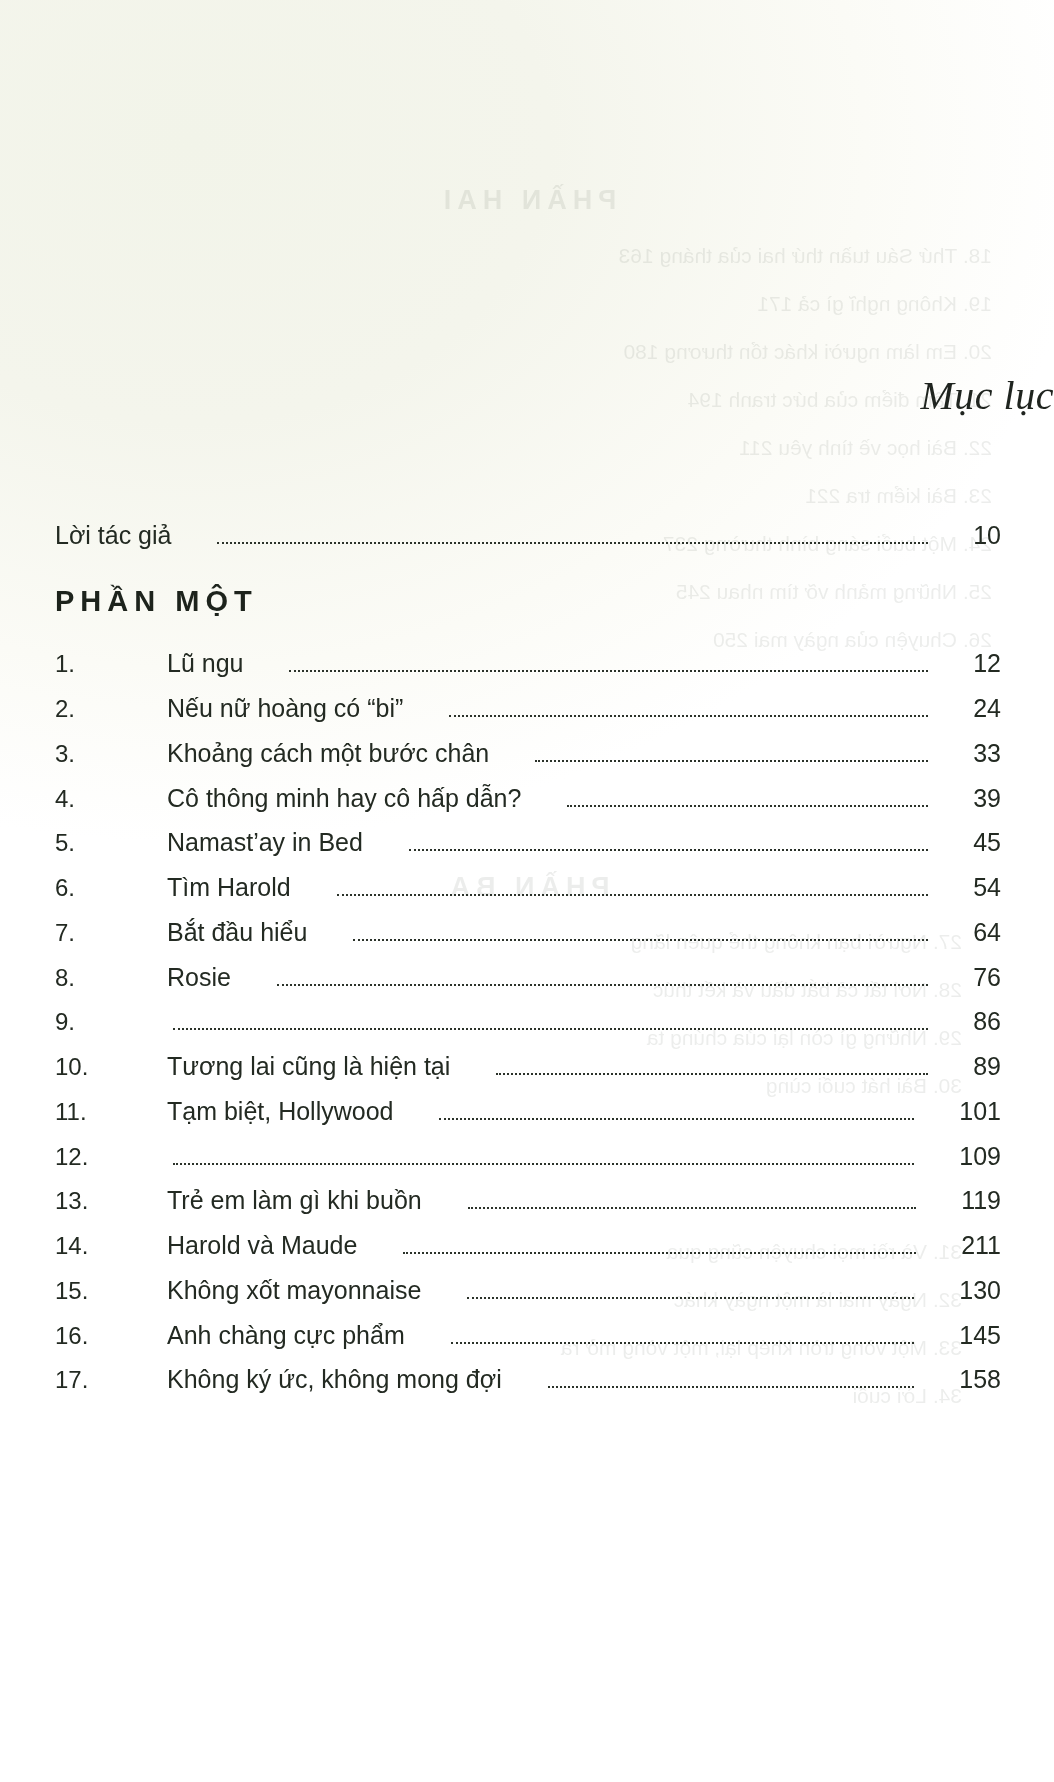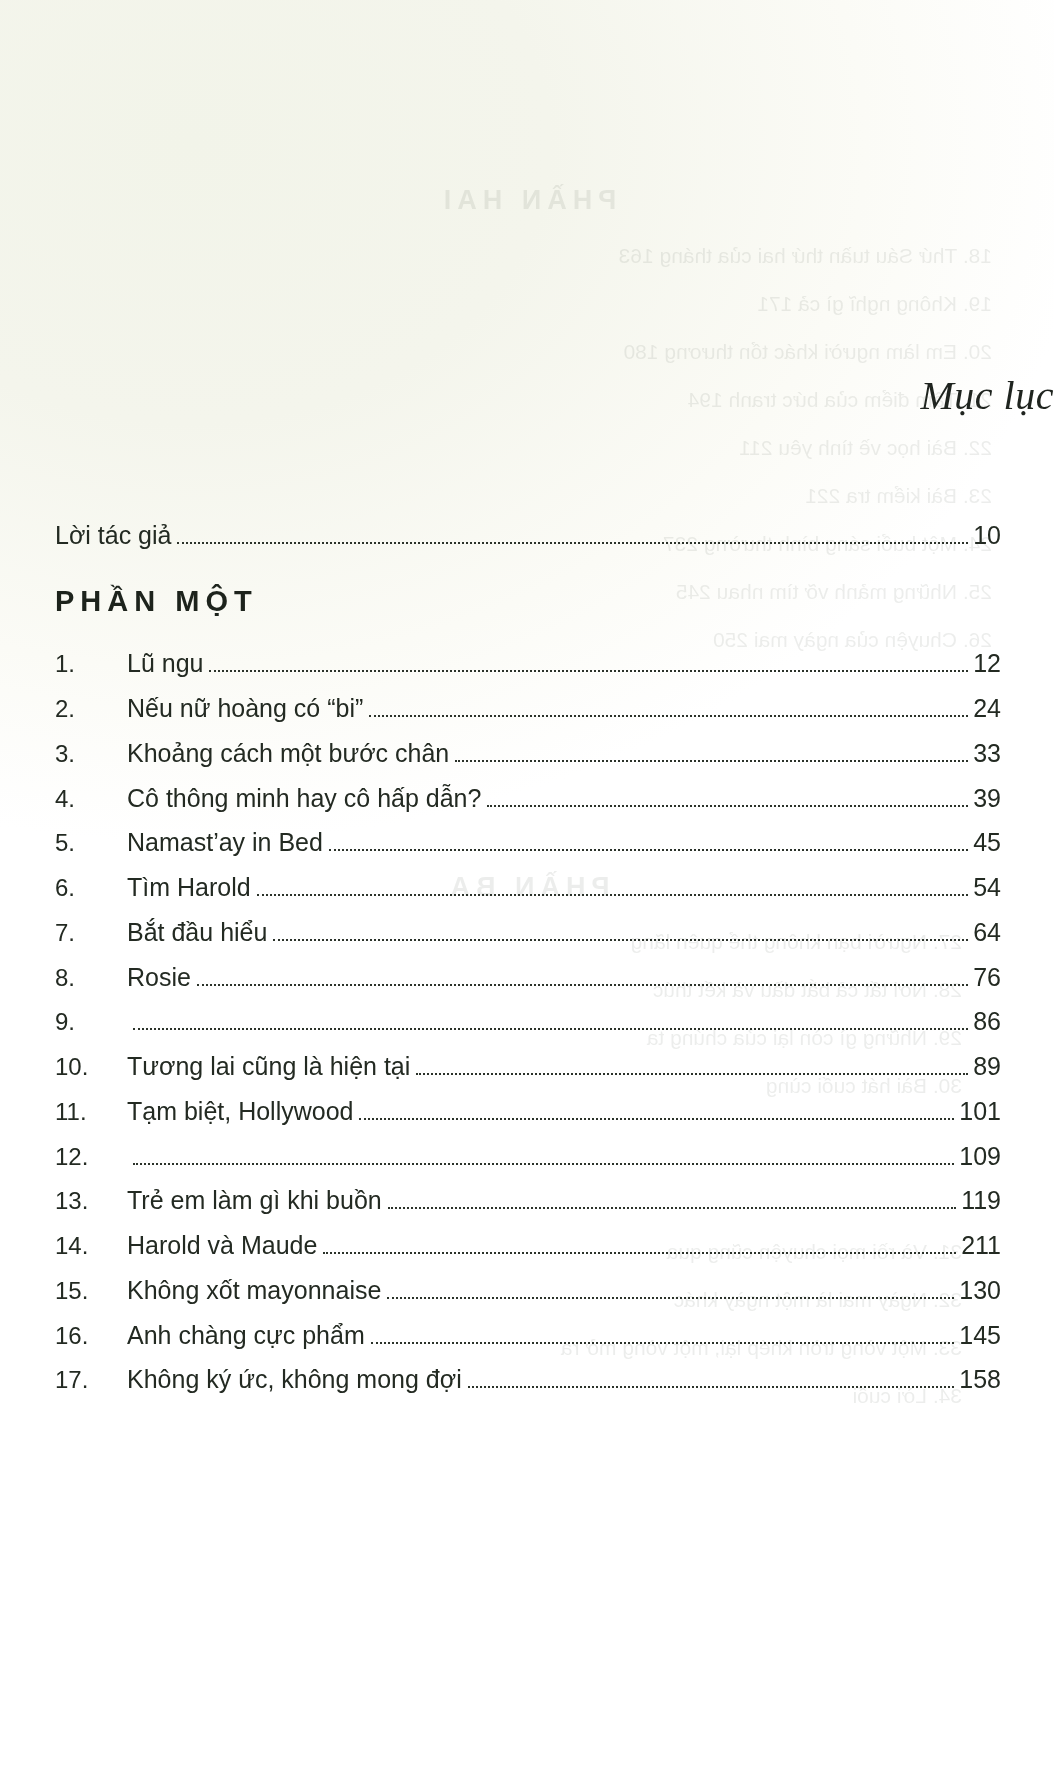--- a/index.html
+++ b/index.html
@@ -68,20 +68,21 @@
     top: 520px;
   }
 
   .entry {
     display: flex;
     align-items: baseline;
     font-size: 25px;
     color: #232a22;
     margin-bottom: 13.5px;
     line-height: 1.25;
+    gap: 40px;
   }
   .entry .num {
     width: 72px;
     flex: 0 0 72px;
     font-size: 24px;
   }
   .entry .label {
     white-space: nowrap;
   }
   .entry .dots {

